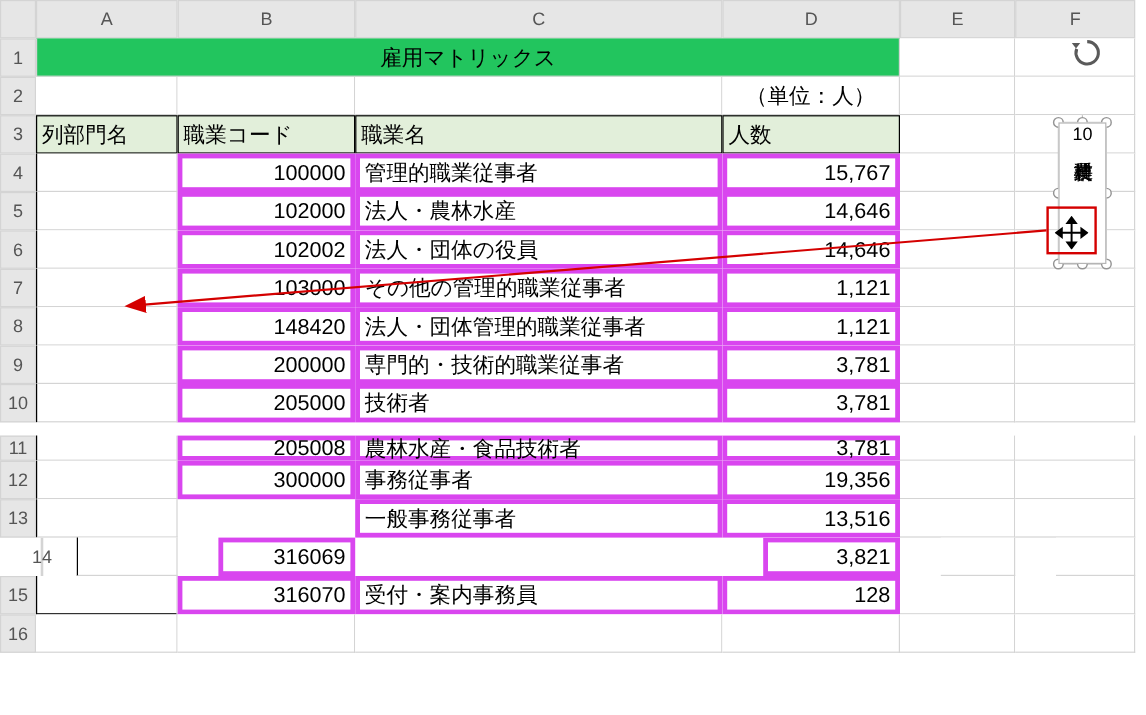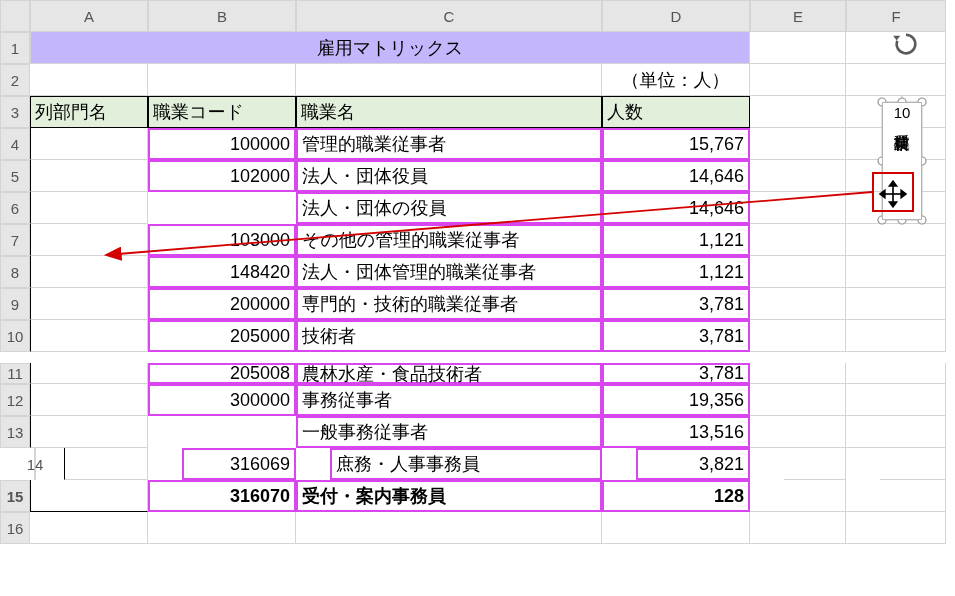--- a/index.html
+++ b/index.html
@@ -43,49 +43,49 @@
   .row5 { grid-row: 6; }
   .row6 { grid-row: 7; }
   .row7 { grid-row: 8; }
   .row8 { grid-row: 9; }
   .row9 { grid-row: 10; }
   .row10 { grid-row: 11; }
   .row11 { grid-row: 12; margin-top: 11px; }
   .row12 { grid-row: 13; }
   .row13 { grid-row: 14; }
   .row14 { grid-row: 15; margin-left: 34px; }
-  .row15 { grid-row: 16; font-weight: bold; }
+  .row15 { grid-row: 16; }
   .row16 { grid-row: 17; }
   .colA { grid-column: 2; }
   .colB { grid-column: 3; text-align: right; }
   .colC { grid-column: 4; text-align: right; }
   .colD { grid-column: 5; }
   .colE { grid-column: 6; }
   .colF { grid-column: 7; }
 
   .title-merge {
     grid-column: 2 / span 4;
     border: 1px solid #d4d4d4;
     border-top: none;
     display: flex;
     justify-content: center;
     align-items: center;
     font-size: 20px;
-    background: #c4b5fd;
+    background: #22c55e;
     text-align: center;
   }
   .hdr-cell {
     background: #e2efda;
     border: 1px solid #000;
     display: flex;
     align-items: center;
     padding: 0 4px;
     font-size: 17px;
   }
-  .tbl { border: 2px solid #d946ef; }
+  .tbl { border: 4px solid #d946ef; }
   .num { justify-content: flex-end; }
   .txt { justify-content: flex-start; }
   .center { justify-content: center; }
 
   .big { font-size: 18px; }
 
   
   .textbox-wrap {
     position: absolute;
     left: 876px;
@@ -194,26 +194,27 @@
 
   <div class="cell row4 colA" style="border-left:1px solid #000"></div>
   <div class="cell row4 colB tbl num big">100000</div>
   <div class="cell row4 colC tbl txt big">管理的職業従事者</div>
   <div class="cell row4 colD tbl num big">15,767</div>
   <div class="cell row4 colE"></div>
   <div class="cell row4 colF"></div>
 
   <div class="cell row5 colA" style="border-left:1px solid #000"></div>
   <div class="cell row5 colB tbl num big">102000</div>
-  <div class="cell row5 colC tbl txt big">法人・団体役員</div>
+  <div class="cell row5 colC tbl txt big">法人・農林水産</div>
   <div class="cell row5 colD tbl num big">14,646</div>
   <div class="cell row5 colE"></div>
   <div class="cell row5 colF"></div>
 
   <div class="cell row6 colA" style="border-left:1px solid #000"></div>
+  <div class="cell row6 colB tbl num big">102002</div>
   <div class="cell row6 colC tbl txt big">法人・団体の役員</div>
   <div class="cell row6 colD tbl num big">14,646</div>
   <div class="cell row6 colE"></div>
   <div class="cell row6 colF"></div>
 
   <div class="cell row7 colA" style="border-left:1px solid #000"></div>
   <div class="cell row7 colB tbl num big">103000</div>
   <div class="cell row7 colC tbl txt big">その他の管理的職業従事者</div>
   <div class="cell row7 colD tbl num big">1,121</div>
   <div class="cell row7 colE"></div>
@@ -255,21 +256,20 @@
   <div class="cell row12 colF"></div>
 
   <div class="cell row13 colA" style="border-left:1px solid #000"></div>
   <div class="cell row13 colC tbl txt big">一般事務従事者</div>
   <div class="cell row13 colD tbl num big">13,516</div>
   <div class="cell row13 colE"></div>
   <div class="cell row13 colF"></div>
 
   <div class="cell row14 colA" style="border-left:1px solid #000"></div>
   <div class="cell row14 colB tbl num big">316069</div>
-  <div class="cell row14 colC tbl txt big">庶務・人事事務員</div>
   <div class="cell row14 colD tbl num big">3,821</div>
   <div class="cell row14 colE"></div>
   <div class="cell row14 colF"></div>
 
   <div class="cell row15 colA" style="border-left:1px solid #000;border-bottom:1px solid #000"></div>
   <div class="cell row15 colB tbl num big">316070</div>
   <div class="cell row15 colC tbl txt big">受付・案内事務員</div>
   <div class="cell row15 colD tbl num big">128</div>
   <div class="cell row15 colE"></div>
   <div class="cell row15 colF"></div>

